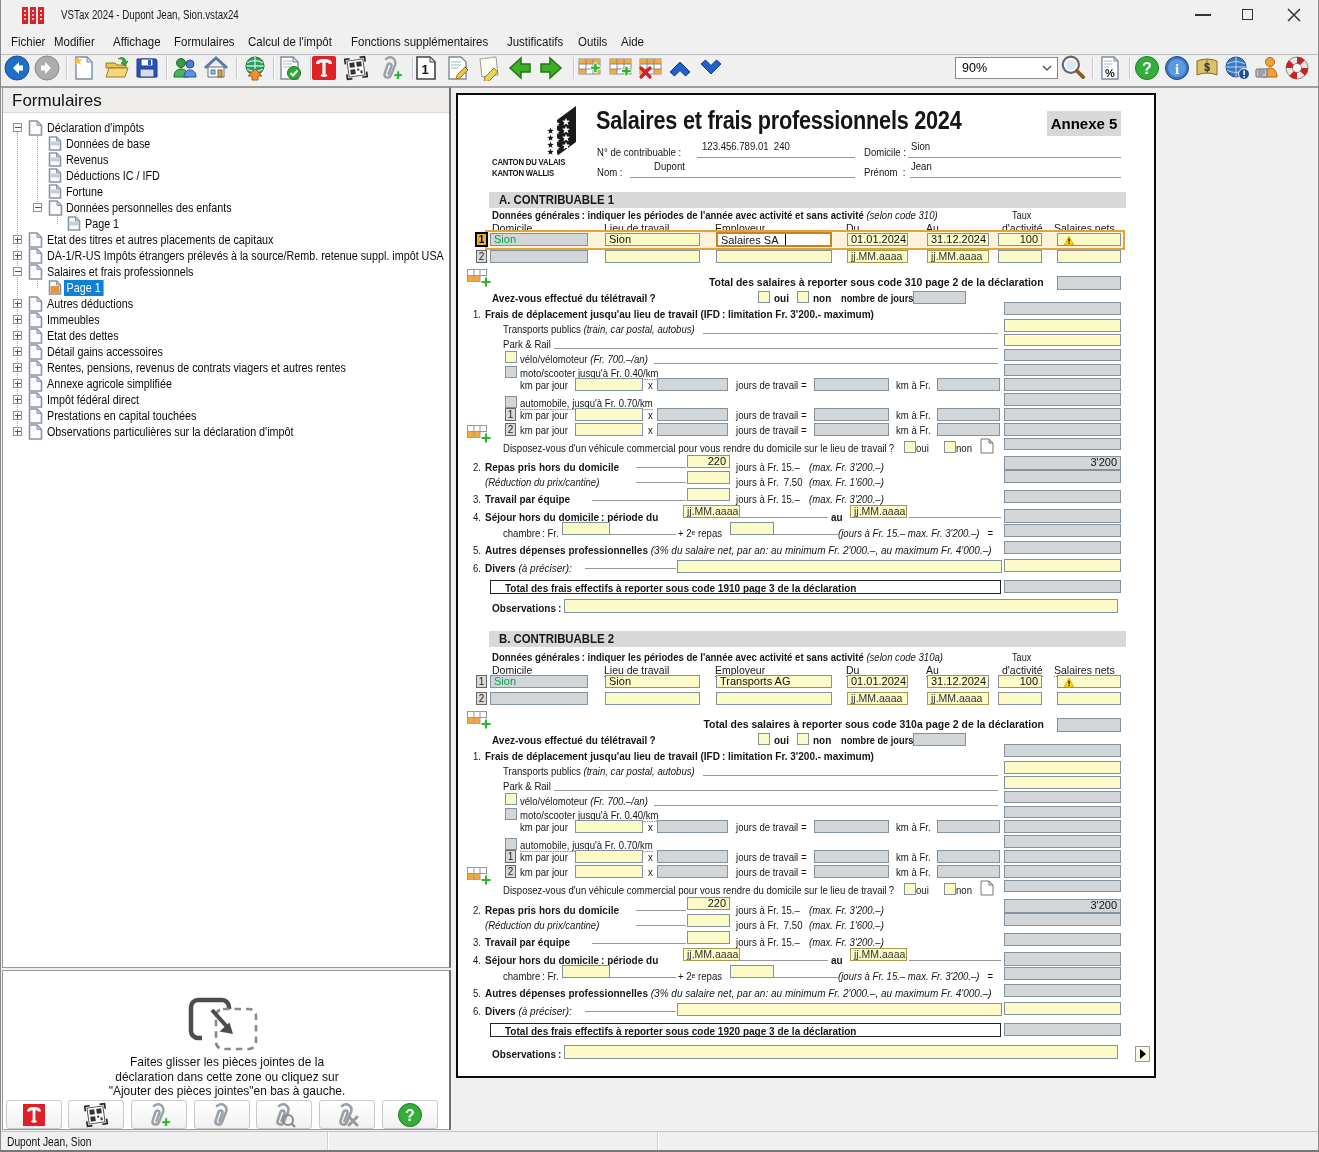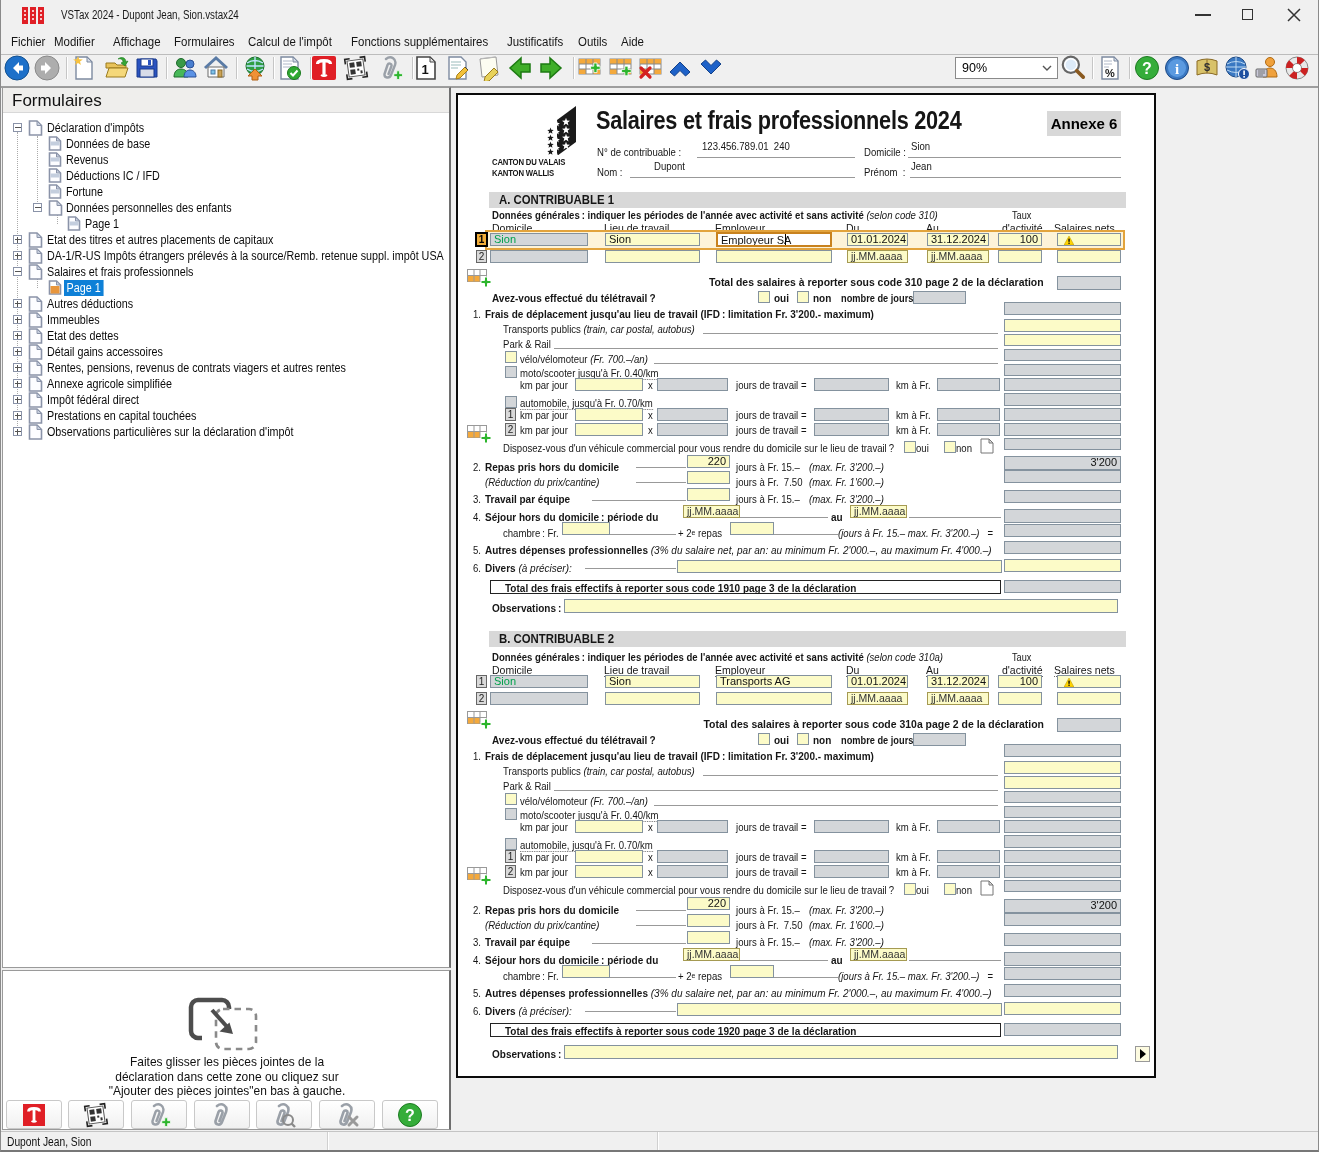--- a/index.html
+++ b/index.html
@@ -473,21 +473,21 @@
       <polygon points="4.5,43.6 5.3,45.8 7.7,45.9 5.9,47.4 6.5,49.8 4.5,48.4 2.5,49.8 3.1,47.4 1.3,45.9 3.7,45.8" fill="#1a1a1a"></polygon>
       <polygon points="11.0,16.0 11.7,18.0 13.9,18.1 12.2,19.4 12.8,21.4 11.0,20.3 9.2,21.4 9.8,19.4 8.1,18.1 10.3,18.0" fill="#fff"></polygon>
       <polygon points="11.0,24.0 11.7,26.0 13.9,26.1 12.2,27.4 12.8,29.4 11.0,28.3 9.2,29.4 9.8,27.4 8.1,26.1 10.3,26.0" fill="#fff"></polygon>
       <polygon points="11.0,32.0 11.7,34.0 13.9,34.1 12.2,35.4 12.8,37.4 11.0,36.3 9.2,37.4 9.8,35.4 8.1,34.1 10.3,34.0" fill="#fff"></polygon>
       <polygon points="11.0,40.0 11.7,42.0 13.9,42.1 12.2,43.4 12.8,45.4 11.0,44.3 9.2,45.4 9.8,43.4 8.1,42.1 10.3,42.0" fill="#fff"></polygon>
       <polygon points="11.0,48.0 11.7,50.0 13.9,50.1 12.2,51.4 12.8,53.4 11.0,52.3 9.2,53.4 9.8,51.4 8.1,50.1 10.3,50.0" fill="#fff"></polygon>
     </svg>
     <div class="t b" style="left:34px;top:61px;font-size:8.5px;transform:scaleX(0.91);transform-origin:0 50%;width:65px;text-align:right;letter-spacing:-0.2px">CANTON DU VALAIS</div>
     <div class="t b" style="left:34px;top:72px;font-size:8.5px;transform:scaleX(0.91);transform-origin:0 50%;width:65px;text-align:right;letter-spacing:-0.2px">KANTON WALLIS</div>
     <div class="t b" style="left:138px;top:19px;font-size:25px;transform:scaleX(0.868);transform-origin:0 50%;letter-spacing:-0.3px">Salaires et frais professionnels 2024</div>
-    <div style="position:absolute;left:589px;top:16px;width:74px;height:25px;background:#d8d8d8;text-align:center;font-weight:bold;font-size:15px;line-height:25px">Annexe 6</div>
+    <div style="position:absolute;left:589px;top:16px;width:74px;height:25px;background:#d8d8d8;text-align:center;font-weight:bold;font-size:15px;line-height:25px">Annexe 5</div>
     <div class="t" style="left:139px;top:51px;font-size:11px;transform:scaleX(0.87);transform-origin:0 50%;">N° de contribuable :</div>
     <div style="position:absolute;left:239px;top:62px;width:158px;height:0;border-bottom:1px solid #999"></div>
     <div class="t" style="left:244px;top:45px;font-size:11px;transform:scaleX(0.87);transform-origin:0 50%;">123.456.789.01&nbsp;&nbsp;240</div>
     <div class="t" style="left:406px;top:51px;font-size:11px;transform:scaleX(0.87);transform-origin:0 50%;">Domicile :</div>
     <div style="position:absolute;left:450px;top:62px;width:213px;height:0;border-bottom:1px solid #999"></div>
     <div class="t" style="left:453px;top:45px;font-size:11px;transform:scaleX(0.87);transform-origin:0 50%;">Sion</div>
     <div class="t" style="left:139px;top:71px;font-size:11px;transform:scaleX(0.87);transform-origin:0 50%;">Nom :</div>
     <div style="position:absolute;left:172px;top:82px;width:225px;height:0;border-bottom:1px solid #999"></div>
     <div class="t" style="left:196px;top:65px;font-size:11px;transform:scaleX(0.87);transform-origin:0 50%;">Dupont</div>
     <div class="t" style="left:406px;top:71px;font-size:11px;transform:scaleX(0.87);transform-origin:0 50%;">Prénom&nbsp;&nbsp;:</div>
@@ -501,21 +501,21 @@
     <div class="t" style="left:146px;top:127.0px;font-size:10.5px;border-bottom:1px dotted #666;width:96px">Lieu de travail</div>
     <div class="t" style="left:257px;top:127.0px;font-size:10.5px;border-bottom:1px dotted #666;width:117px">Employeur</div>
     <div class="t" style="left:388px;top:127.0px;font-size:10.5px;border-bottom:1px dotted #666;width:62px">Du</div>
     <div class="t" style="left:468px;top:127.0px;font-size:10.5px;border-bottom:1px dotted #666;width:62px">Au</div>
     <div class="t" style="left:544px;top:127.0px;font-size:10.5px;border-bottom:1px dotted #666;width:41px">d'activité</div>
     <div class="t" style="left:596px;top:127.0px;font-size:10.5px;border-bottom:1px dotted #666;width:67px">Salaires nets</div>
     <div style="position:absolute;left:27px;top:135.0px;width:640px;height:20px;background:#fdf3d8;border:2px solid #e2a33c;box-sizing:border-box"></div>
     <div style="position:absolute;left:17px;top:137.0px;width:13px;height:15px;background:#f2ae3a;border:2px solid #000;box-sizing:border-box;font-size:10px;font-weight:bold;text-align:center;line-height:11px">1</div>
     <div class="f fg" style="left:32px;top:138.0px;width:98px;height:13px;line-height:11px;"><span style="color:#00a14b">Sion</span></div>
     <div class="f" style="left:147px;top:138.0px;width:95px;height:13px;line-height:11px;">Sion</div>
-    <div class="f fw" style="left:258px;top:137.0px;width:116px;height:15px;line-height:13px;">Employeur SA</div>
+    <div class="f fw" style="left:258px;top:137.0px;width:116px;height:15px;line-height:13px;">Salaires SA</div>
     <div style="position:absolute;left:327px;top:139.0px;width:1px;height:11px;background:#000"></div>
     <div class="f" style="left:389px;top:138.0px;width:61px;height:13px;line-height:11px;">01.01.2024</div>
     <div class="f" style="left:469px;top:138.0px;width:62px;height:13px;line-height:11px;">31.12.2024</div>
     <div class="f" style="left:540px;top:138.0px;width:44px;height:13px;line-height:11px;text-align:right;padding-right:3px;">100</div>
     <div class="f" style="left:599px;top:138.0px;width:64px;height:13px;line-height:11px;"></div>
     <svg style="position:absolute;left:606px;top:141.0px" width="10" height="9" viewBox="0 0 10 9">
       <polygon points="5,0 10,9 0,9" fill="#ffd400" stroke="#b89000" stroke-width="0.5"></polygon>
       <rect x="4.4" y="2.6" width="1.3" height="3.2" fill="#000"></rect>
       <rect x="4.4" y="6.6" width="1.3" height="1.3" fill="#000"></rect>
     </svg>

